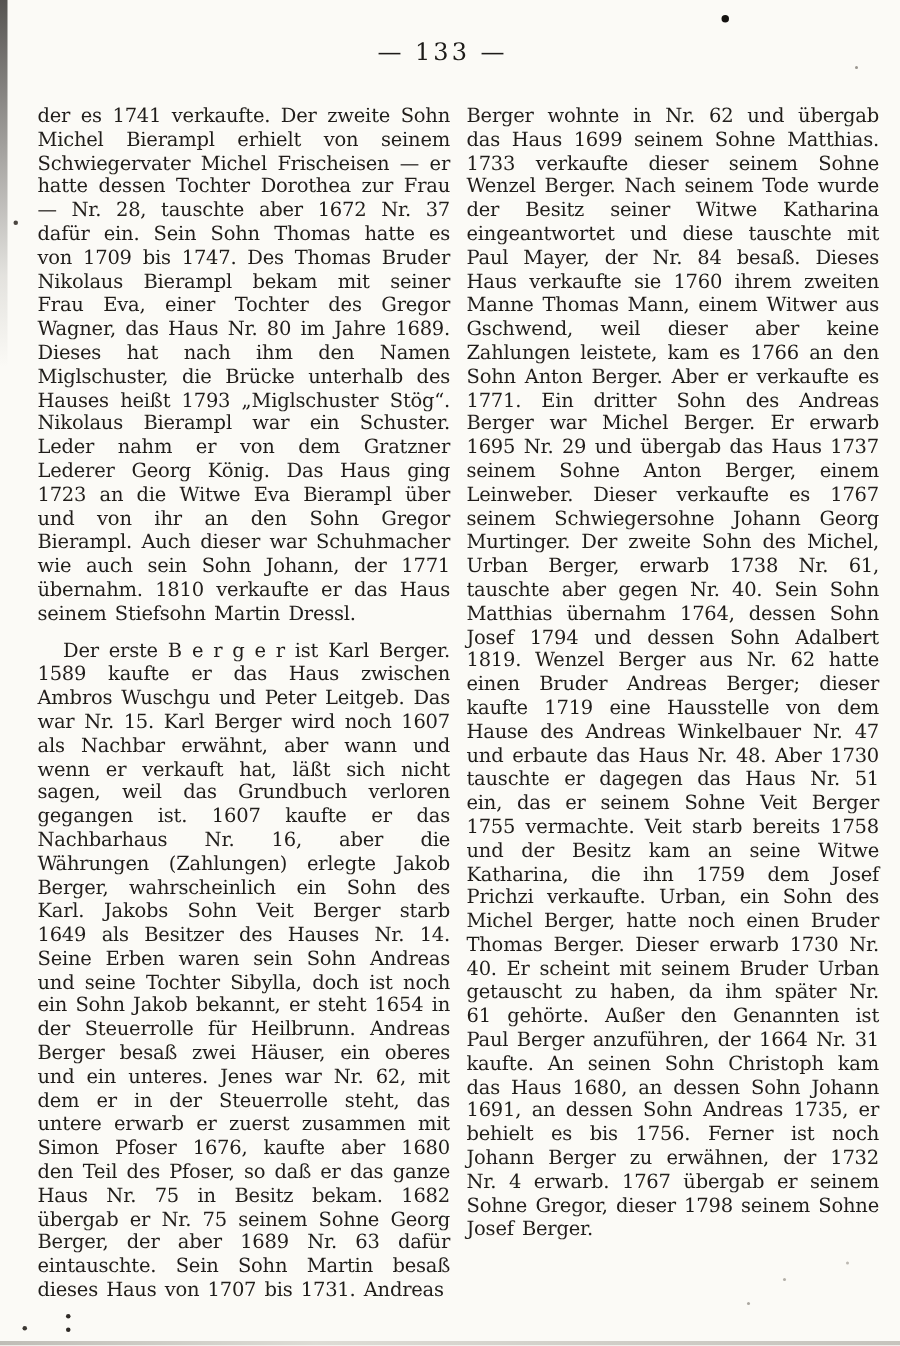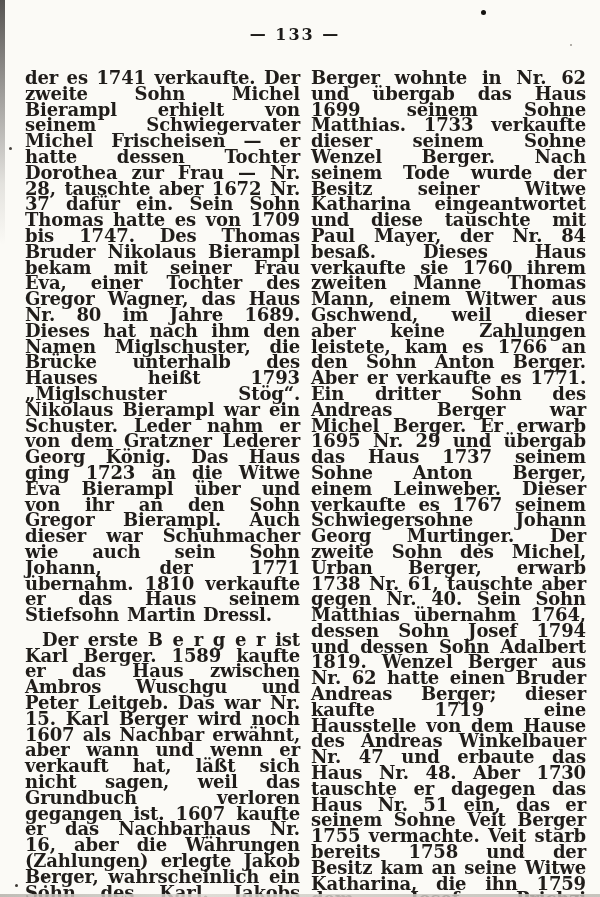--- a/index.html
+++ b/index.html
@@ -14,40 +14,40 @@
     background: #fbfaf6;
     font-family: "DejaVu Serif", "Liberation Serif", serif;
   }
   .page-number {
     position: absolute;
     top: 25px;
     left: 0;
     right: 10px;
     text-align: center;
     font-size: 16px;
-    font-weight: bold;
+    font-weight: normal;
     letter-spacing: 2px;
     color: #1d1b19;
   }
   .columns {
     position: absolute;
     top: 70px;
     left: 25px;
     width: 561px;
     display: flex;
     gap: 11px;
   }
   .column {
     width: 275px;
   }
   .column p {
     margin: 0;
-    font-size: 18px;
+    font-size: 13px;
     line-height: 15.8px;
-    font-weight: bold;
+    font-weight: normal;
     text-align: justify;
     color: #201d1a;
     letter-spacing: -0.15px;
     word-spacing: 1.5px;
   }
   .column p.indent {
     text-indent: 17px;
     margin-top: 9px;
   }
   

